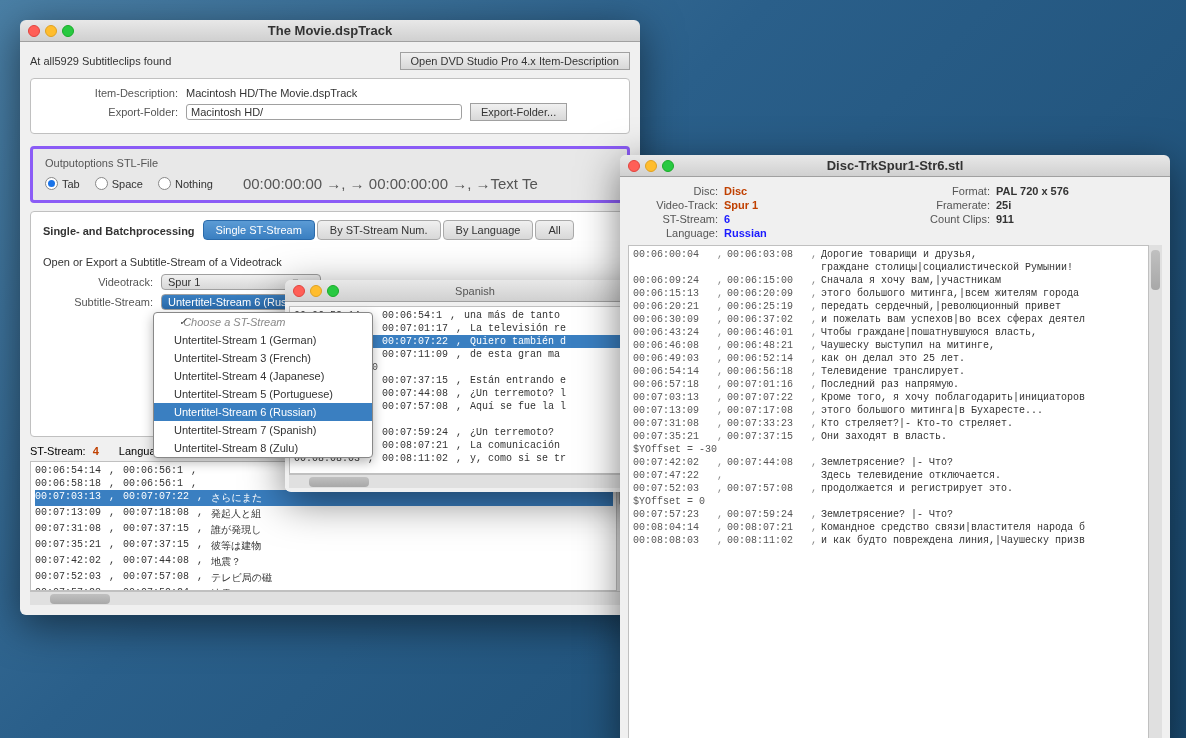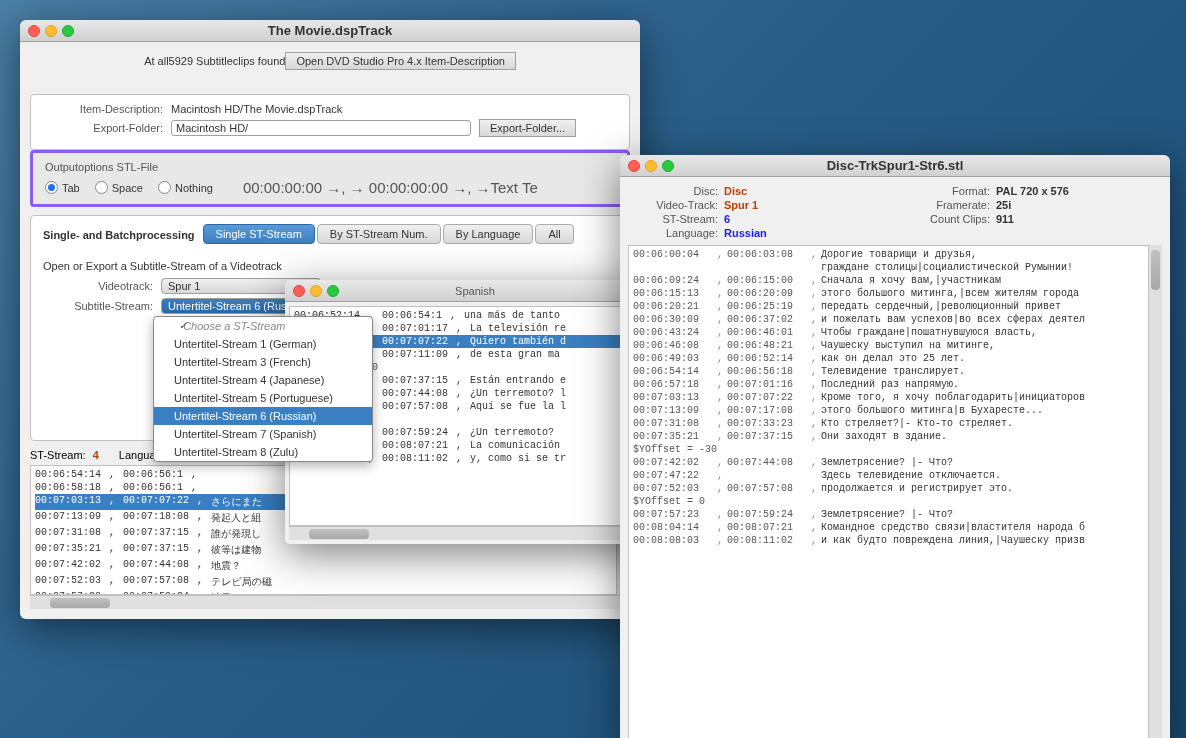--- a/index.html
+++ b/index.html
@@ -64,44 +64,44 @@
       left: 20px;
       width: 780px;
     }
     .main-window .window-body {
       padding: 10px;
     }
 
     .info-bar {
       display: flex;
       align-items: center;
-      justify-content: center;
-      margin-bottom: 24px;
+      justify-content: space-between;
+      margin-bottom: 8px;
     }
     .info-bar-text {
       font-size: 11px;
       color: #333;
     }
 
     .mac-button {
       background: linear-gradient(to bottom, #f0f0f0, #d8d8d8);
       border: 1px solid #a0a0a0;
       border-radius: 0;
       padding: 2px 10px;
       font-size: 11px;
       cursor: pointer;
       color: #333;
     }
 
     .form-section {
       background: white;
       border: 1px solid #c0c0c0;
       border-radius: 4px;
-      padding: 8px 12px;
-      margin-bottom: 0;
+      padding: 8px 27px;
+      margin-bottom: 12px;
     }
     .form-row {
       display: flex;
       align-items: center;
       margin-bottom: 4px;
     }
     .form-label {
       color: #555;
       min-width: 120px;
       text-align: right;
@@ -428,21 +428,21 @@
       <button class="mac-button">Open DVD Studio Pro 4.x Item-Description</button>
     </div>
 
     <div class="form-section">
       <div class="form-row">
         <span class="form-label">Item-Description:</span>
         <span class="form-value">Macintosh HD/The Movie.dspTrack</span>
       </div>
       <div class="form-row">
         <span class="form-label">Export-Folder:</span>
-        <input class="mac-input" type="text" style="width: 300px;" value="Macintosh HD/">
+        <input class="mac-input" type="text" style="width: 276px;" value="Macintosh HD/">
         <button class="mac-button" style="margin-left:8px;">Export-Folder...</button>
       </div>
     </div>
 
     <div class="output-section">
       <div class="section-title">Outputoptions STL-File</div>
       <div class="radio-group">
         <label class="radio-item">
           <div class="radio-dot selected"></div>
           <span>Tab</span>
@@ -601,21 +601,21 @@
 <div class="window spanish-window" style="width:380px;">
   <div class="window-titlebar">
     <div class="traffic-lights">
       <div class="traffic-light tl-red"></div>
       <div class="traffic-light tl-yellow"></div>
       <div class="traffic-light tl-green"></div>
     </div>
     <span style="position:absolute;left:0;right:0;text-align:center;font-size:11px;color:#555;">Spanish</span>
   </div>
   <div class="window-body window-body-relative" style="padding:4px; position:relative;">
-    <div class="text-list" style="height:220px; padding-right:16px;">
+    <div class="text-list" style="height:168px; padding-right:16px;">
       <div class="text-list-row">
           <span>00:06:52:14</span>
           <span>,</span>
           <span>00:06:54:1</span>
           <span>,</span>
           <span>una más de tanto</span>
         </div>
       <div class="text-list-row">
           <span>00:06:58:18</span>
           <span>,</span>
@@ -835,21 +835,21 @@
             <span class="sep">,</span>
           <span class="tc2">00:07:33:23</span>
             <span class="sep">,</span>
           <span class="txt">Кто стреляет?|- Кто-то стреляет.</span>
         </div>
         <div class="right-text-row">
           <span class="tc">00:07:35:21</span>
             <span class="sep">,</span>
           <span class="tc2">00:07:37:15</span>
             <span class="sep">,</span>
-          <span class="txt">Они заходят в здание.</span>
+          <span class="txt">Они заходят в власть.</span>
         </div>
         <div class="right-text-row syoffset">
           <span>$YOffset = -30</span>
         </div>
         <div class="right-text-row">
           <span class="tc">00:07:42:02</span>
             <span class="sep">,</span>
           <span class="tc2">00:07:44:08</span>
             <span class="sep">,</span>
           <span class="txt">Землетрясение? |- Что?</span>

